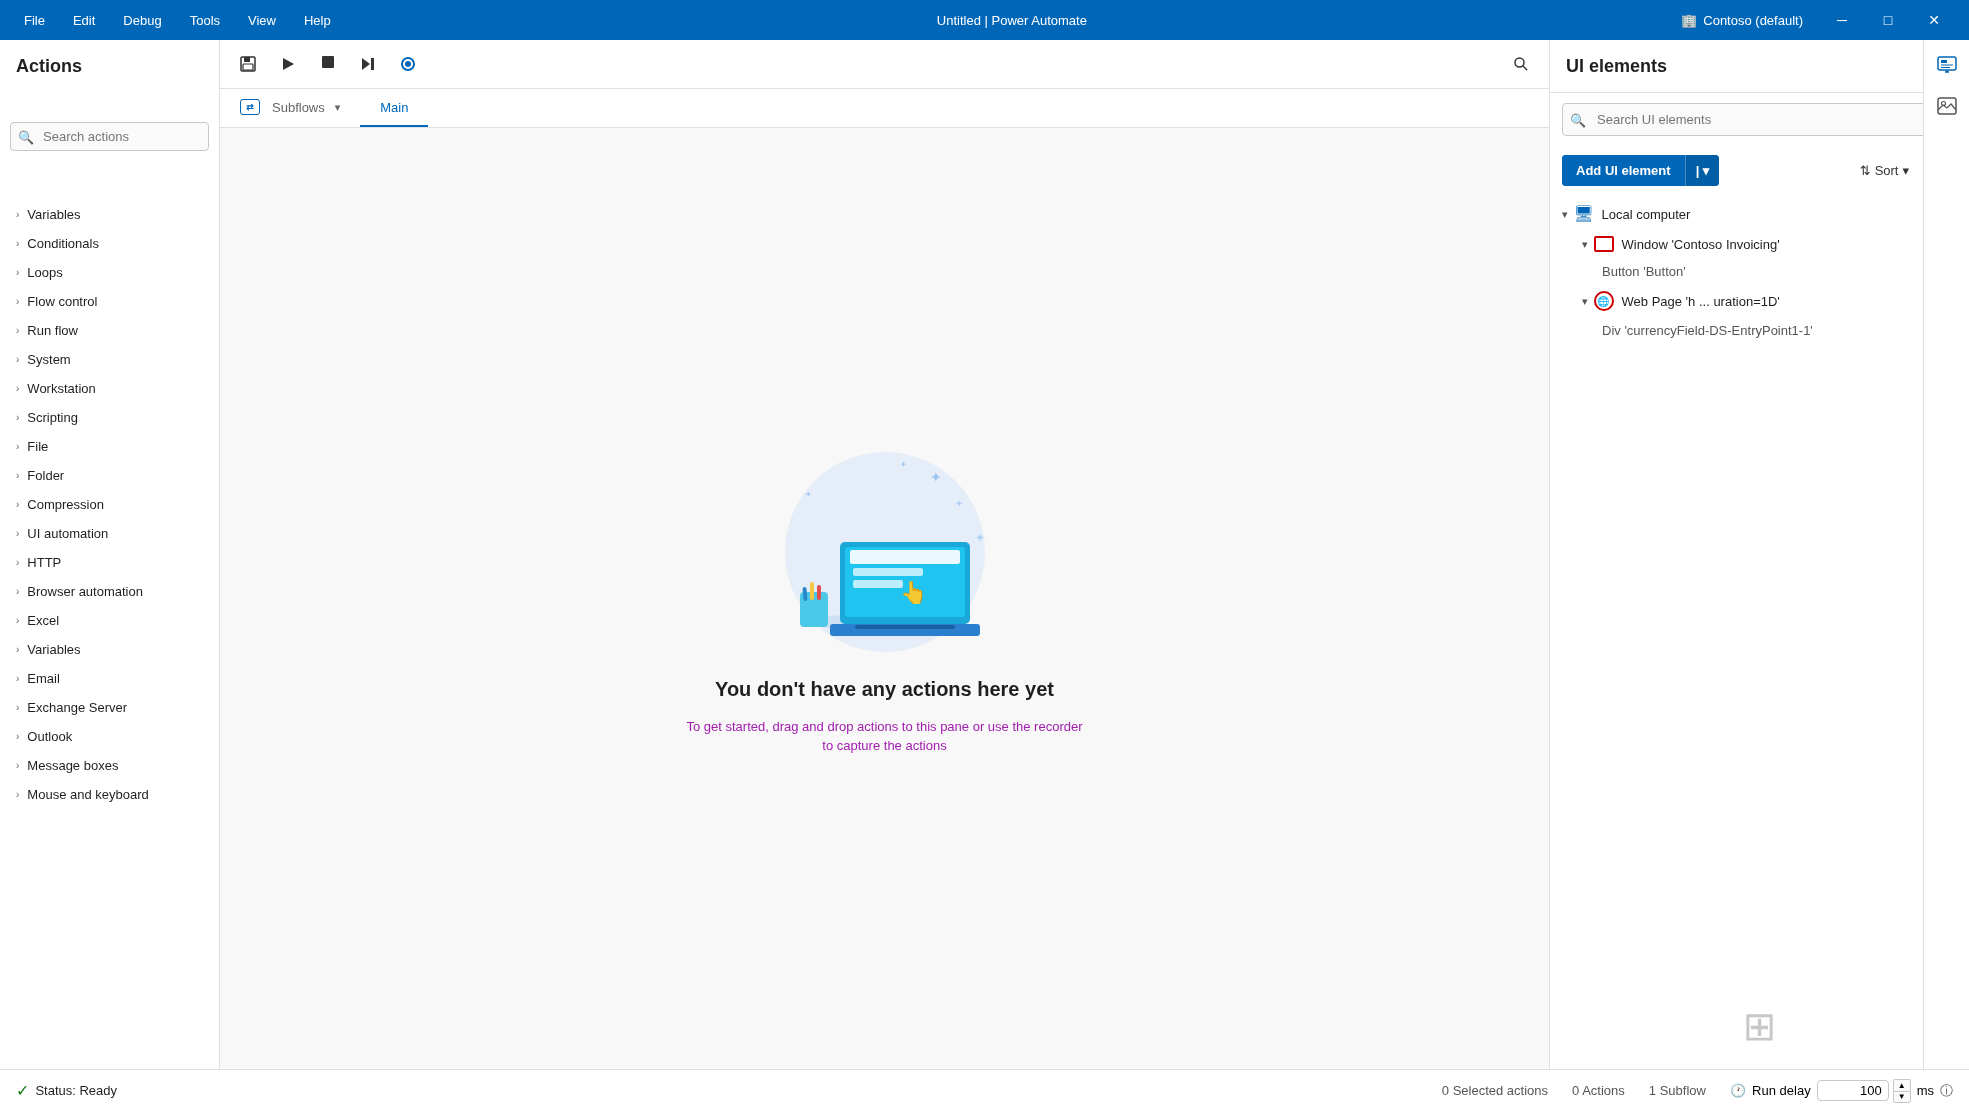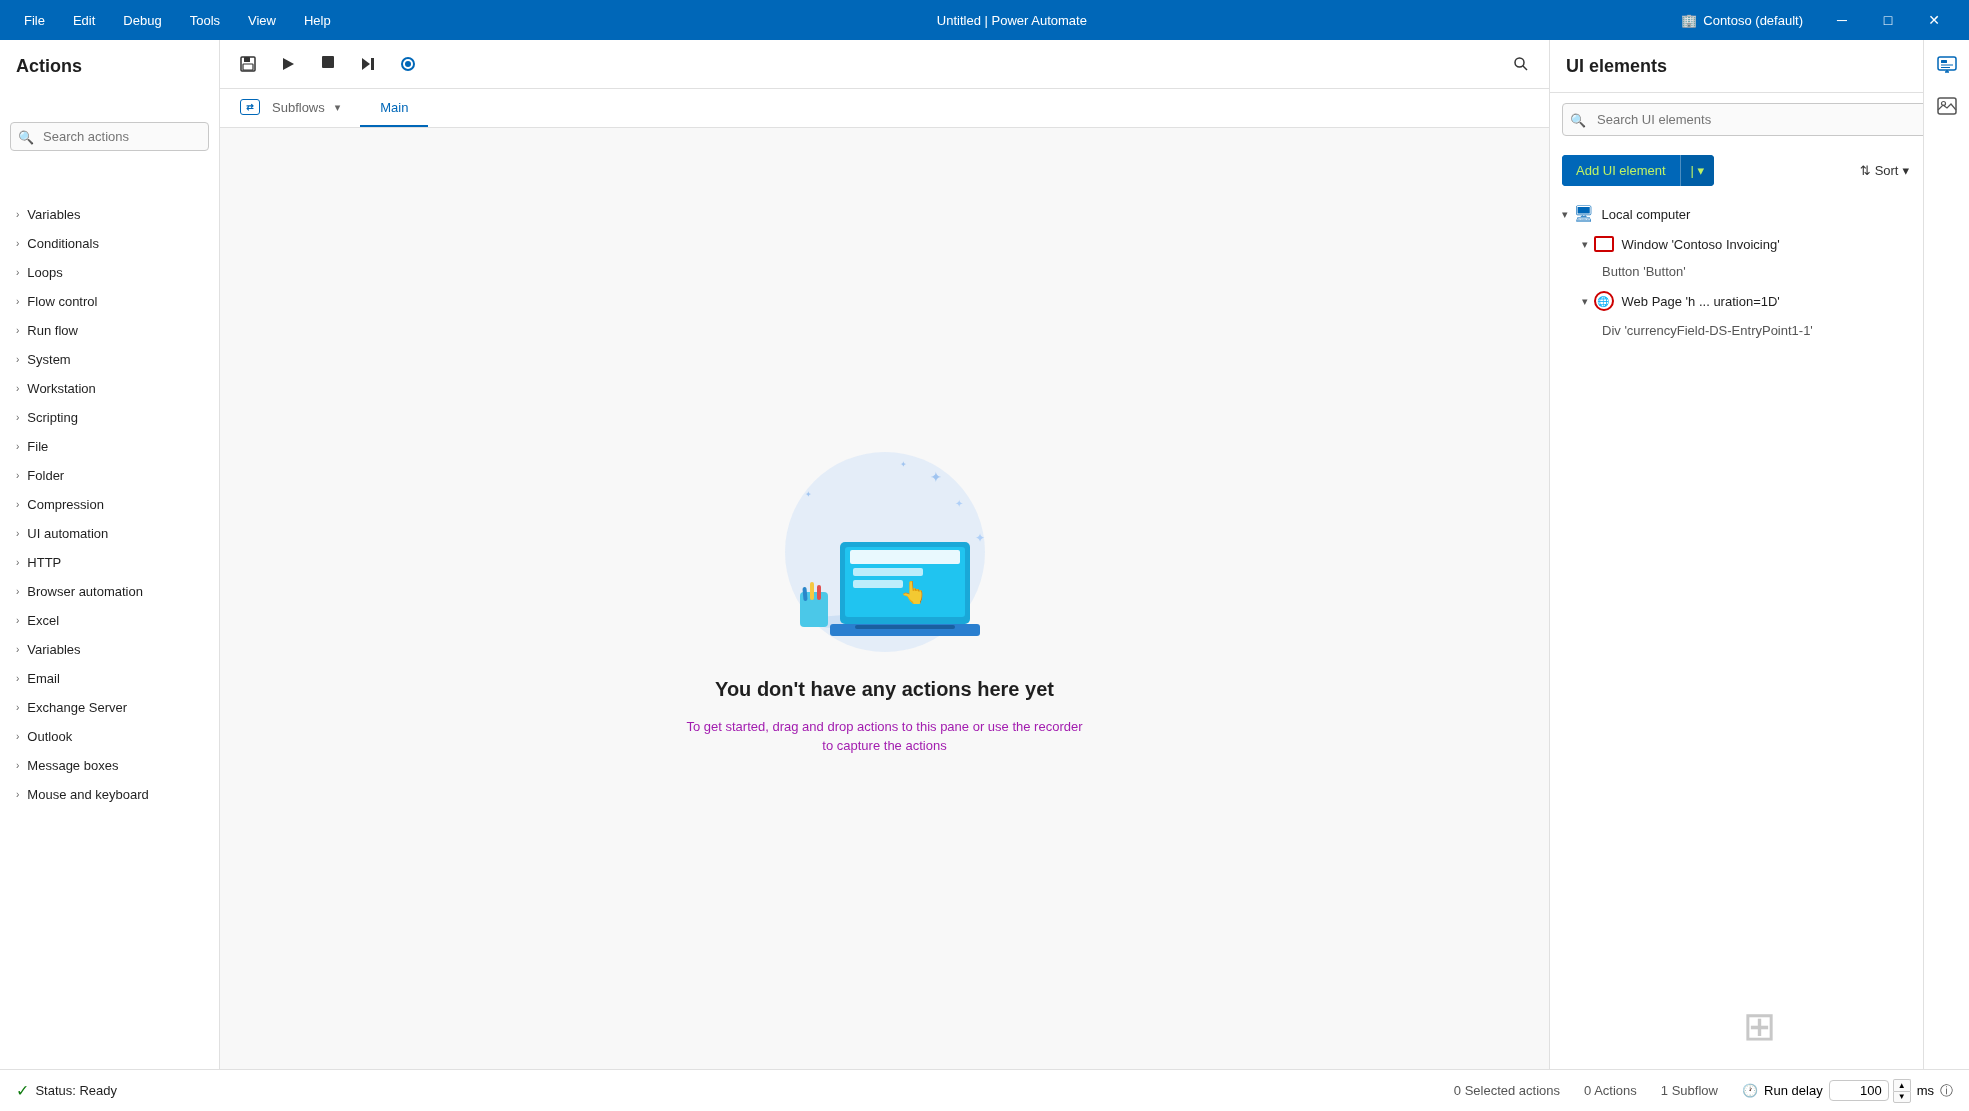--- a/index.html
+++ b/index.html
@@ -141,22 +141,22 @@
     .ui-elements-search input {
       width: 100%; padding: 8px 8px 8px 34px; border: 1px solid #c8c8c8;
       border-radius: 4px; font-size: 13px; background: #fafafa; outline: none;
     }
 
     .ui-add-bar {
       display: flex; align-items: center; padding: 8px 12px; gap: 8px;
     }
     .add-ui-btn {
       display: flex; align-items: center; gap: 0; border: none;
-      background: #0067b8; color: #bef264; border-radius: 4px; cursor: pointer;
-      font-size: 13px; font-weight: 400;
+      background: #0067b8; color: #ffffff; border-radius: 4px; cursor: pointer;
+      font-size: 13px; font-weight: 700;
     }
     .add-ui-btn-main {
       padding: 8px 14px; background: #0067b8; border-radius: 4px 0 0 4px;
     }
     .add-ui-btn-arrow {
       padding: 8px 10px; background: #005ea6; border-radius: 0 4px 4px 0;
       border-left: 1px solid rgba(255,255,255,0.3);
     }
     .sort-btn {
       display: flex; align-items: center; gap: 4px; margin-left: auto;
@@ -190,21 +190,21 @@
       display: flex; align-items: center; padding: 0 16px; height: 42px;
       background: white; border-top: 1px solid #e0e0e0; font-size: 13px; gap: 24px;
     }
     .status-ready { display: flex; align-items: center; gap: 6px; color: #1f1f1f; }
     .status-dot { color: #107c10; font-size: 16px; }
     .status-spacer { flex: 1; }
     .status-item { color: #555; }
     .run-delay { display: flex; align-items: center; gap: 6px; }
     .run-delay-input {
       border: 1px solid #c8c8c8; border-radius: 4px; padding: 2px 6px;
-      font-size: 13px; width: 60px; text-align: right;
+      font-size: 13px; width: 72px; text-align: right;
     }
     .spinner-btns {
       display: flex; flex-direction: column; margin-left: -2px;
     }
     .spinner-btn {
       height: 12px; width: 18px; display: flex; align-items: center; justify-content: center;
       font-size: 8px; cursor: pointer; border: 1px solid #c8c8c8; background: #fafafa;
     }
     .spinner-btn:first-child { border-radius: 2px 2px 0 0; border-bottom: none; }
     .spinner-btn:last-child { border-radius: 0 0 2px 2px; }

